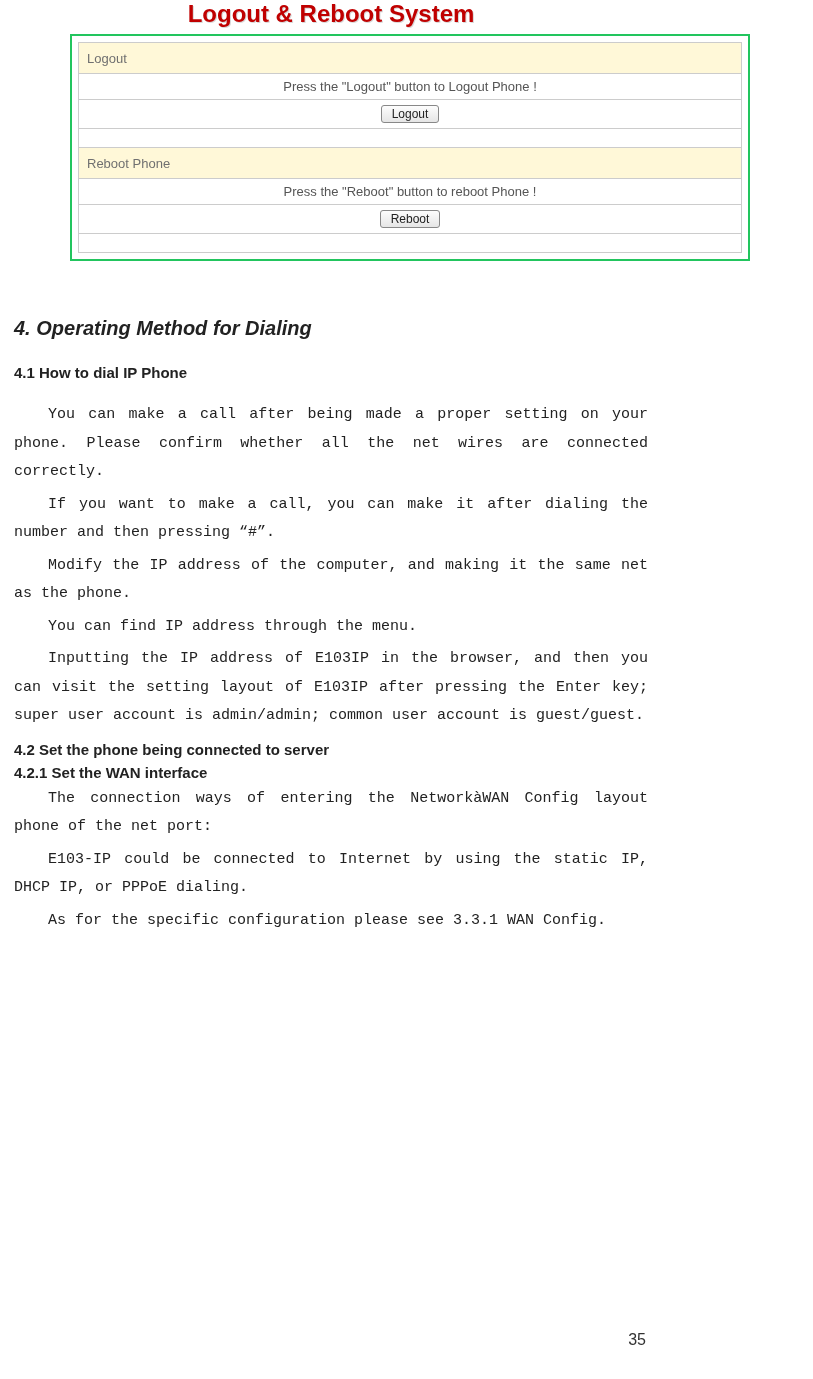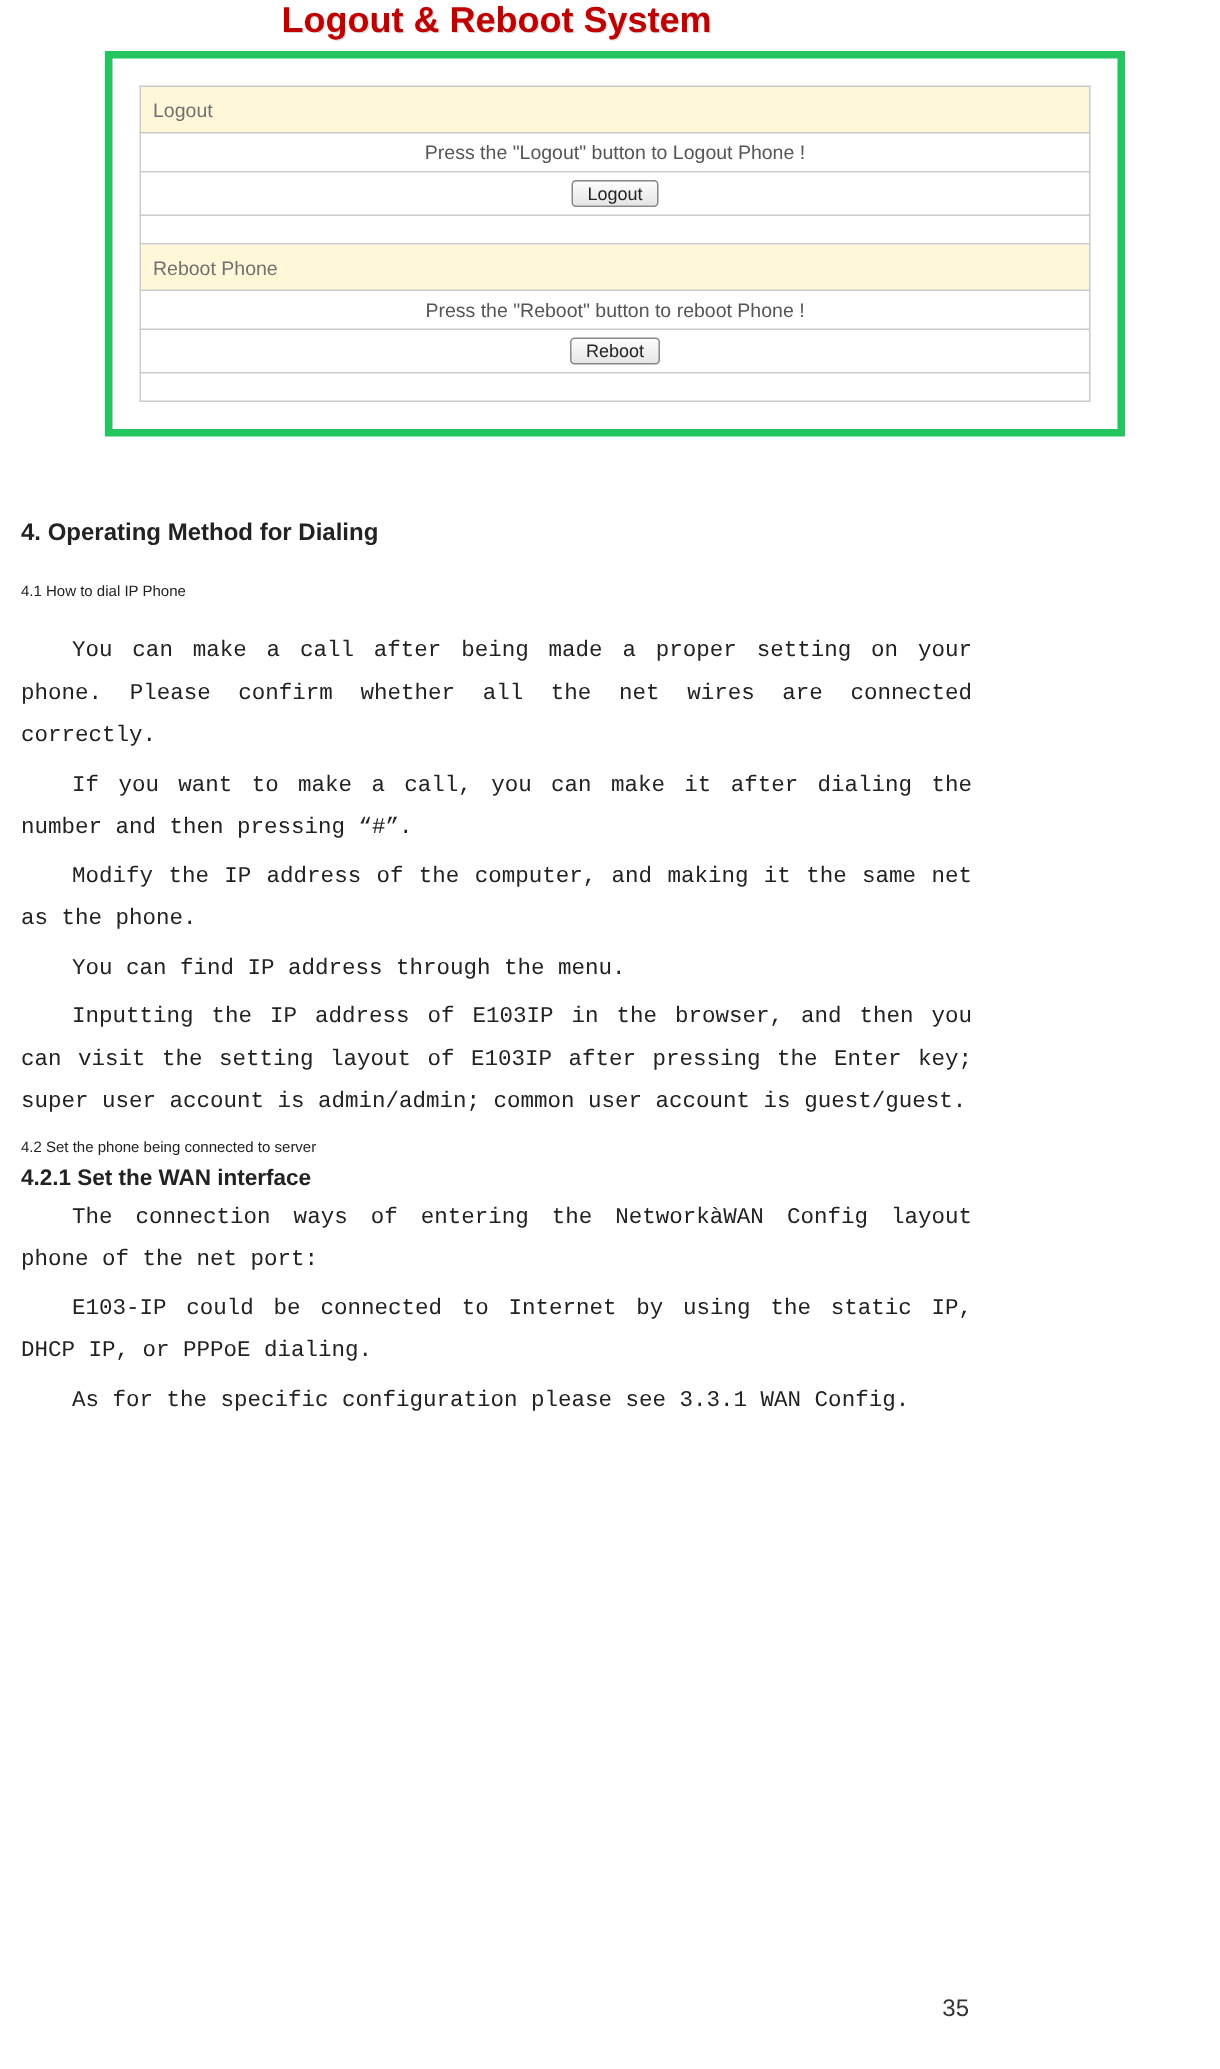--- a/index.html
+++ b/index.html
@@ -22,23 +22,23 @@
     font-weight: bold;
     font-size: 24px;
     color: #c00000;
     text-align: center;
     text-shadow: 1px 1px 0 #d8d8d8;
     margin: 0 0 6px 0;
   }
   .panel-wrap {
     margin: 0 auto 0 56px;
     width: 680px;
-    border: 5px solid #22c55e;
+    border: 2px solid #22c55e;
     background: #fff;
-    padding: 18px;
+    padding: 6px;
     box-sizing: border-box;
   }
   table.inner {
     width: 100%;
     border-collapse: collapse;
     font-family: Arial, Helvetica, sans-serif;
     font-size: 13px;
     color: #555;
   }
   table.inner td {
@@ -67,26 +67,27 @@
   .spacer-row td { height: 8px; border-left:1px solid #ccc; border-right:1px solid #ccc; border-top:1px solid #ccc; border-bottom:1px solid #ccc; }
 
   .content {
     margin-top: 56px;
     font-family: Verdana, Geneva, sans-serif;
     font-size: 15px;
     color: #222;
   }
   .h-section {
     font-weight: bold;
-    font-size: 16px;
+    font-size: 20px;
     margin: 0 0 24px 0;
+    font-style: italic;
   }
   .h-sub {
-    font-weight: normal;
-    font-size: 10px;
+    font-weight: bold;
+    font-size: 15px;
     margin: 0 0 20px 0;
   }
   .h-sub2 {
     font-weight: bold;
     font-size: 15px;
     margin: 0 0 4px 0;
   }
   p.body {
     margin: 0 0 4px 0;
     line-height: 1.9;

